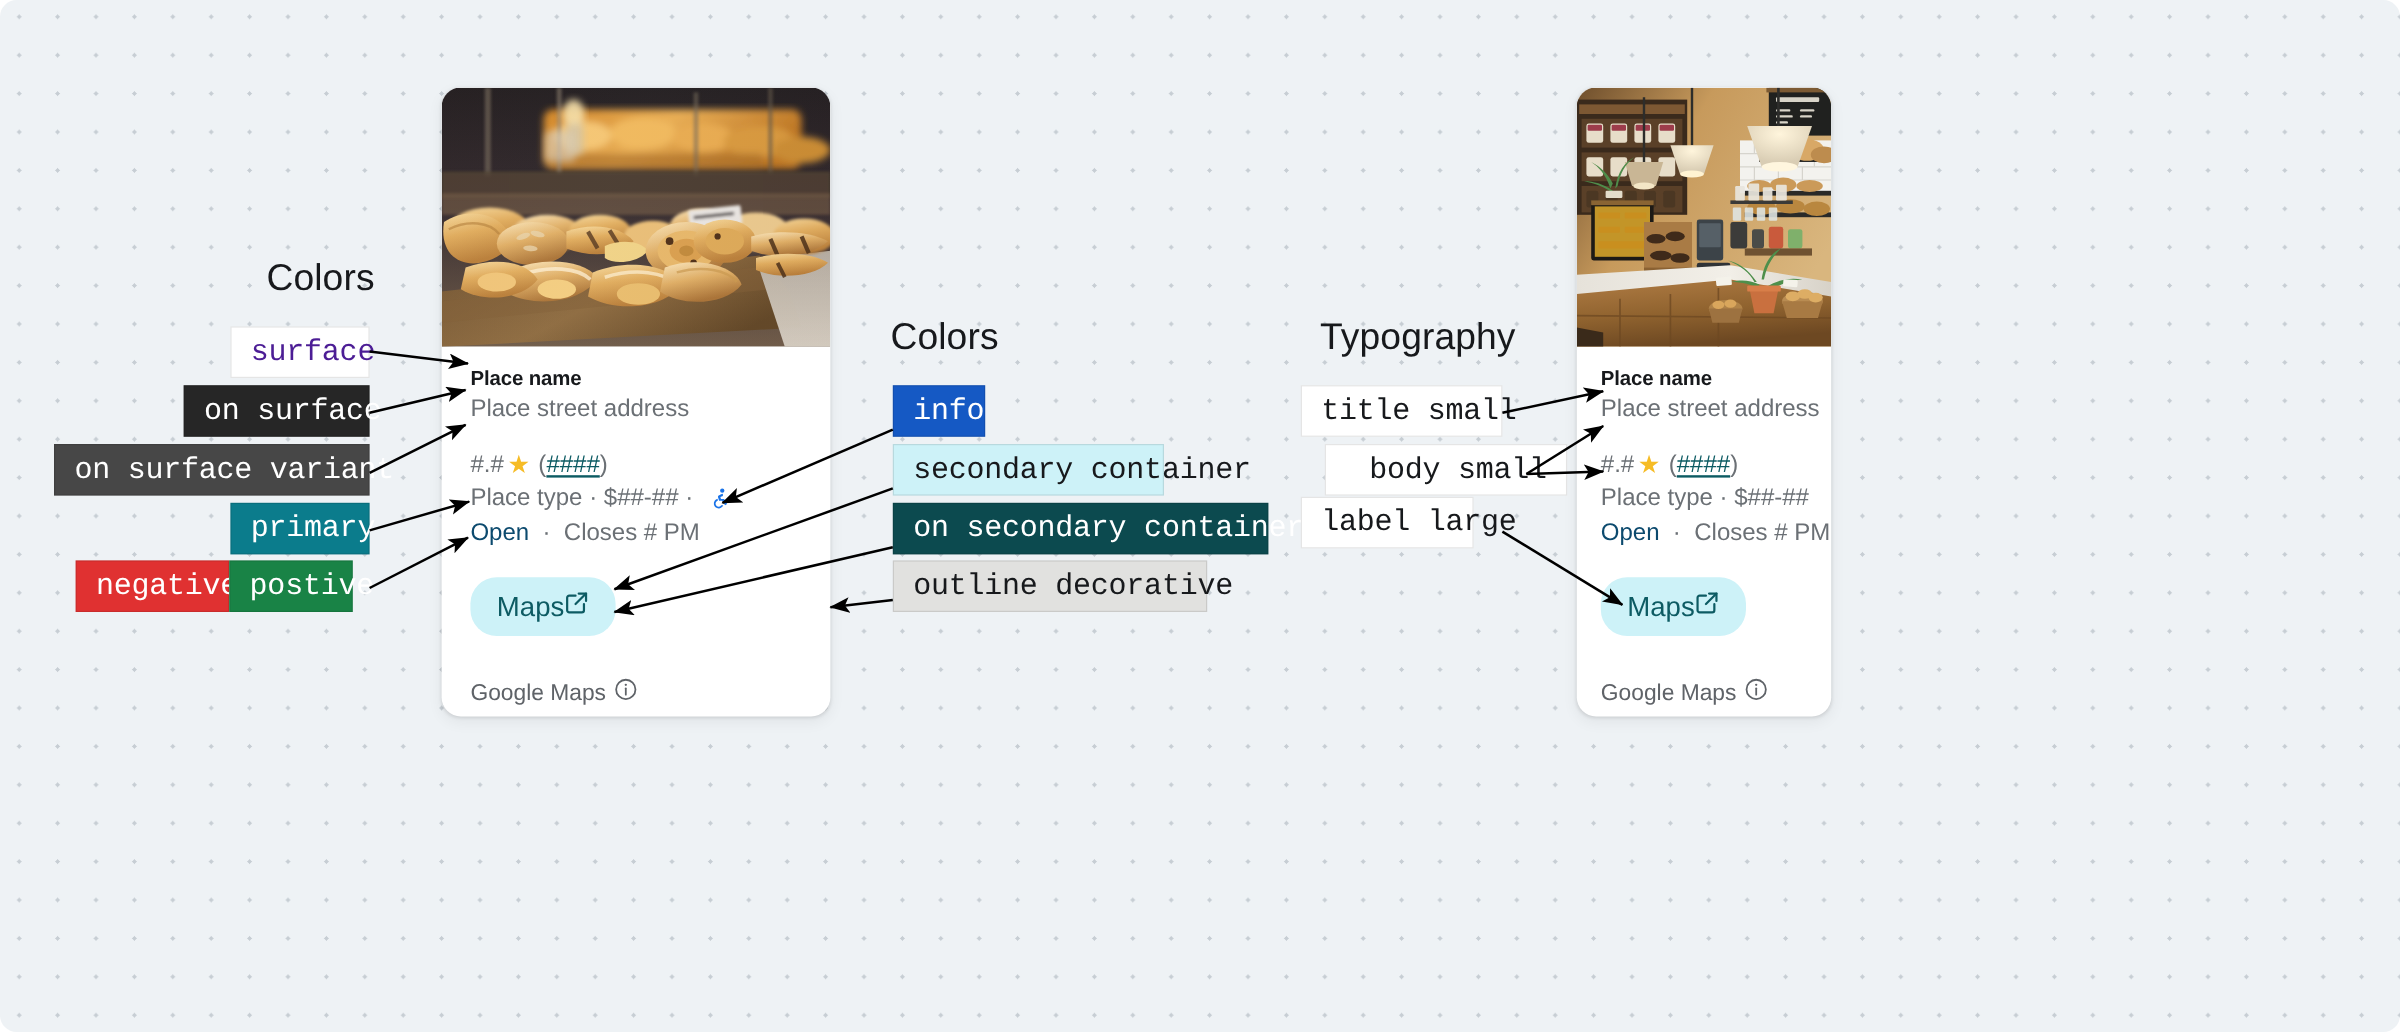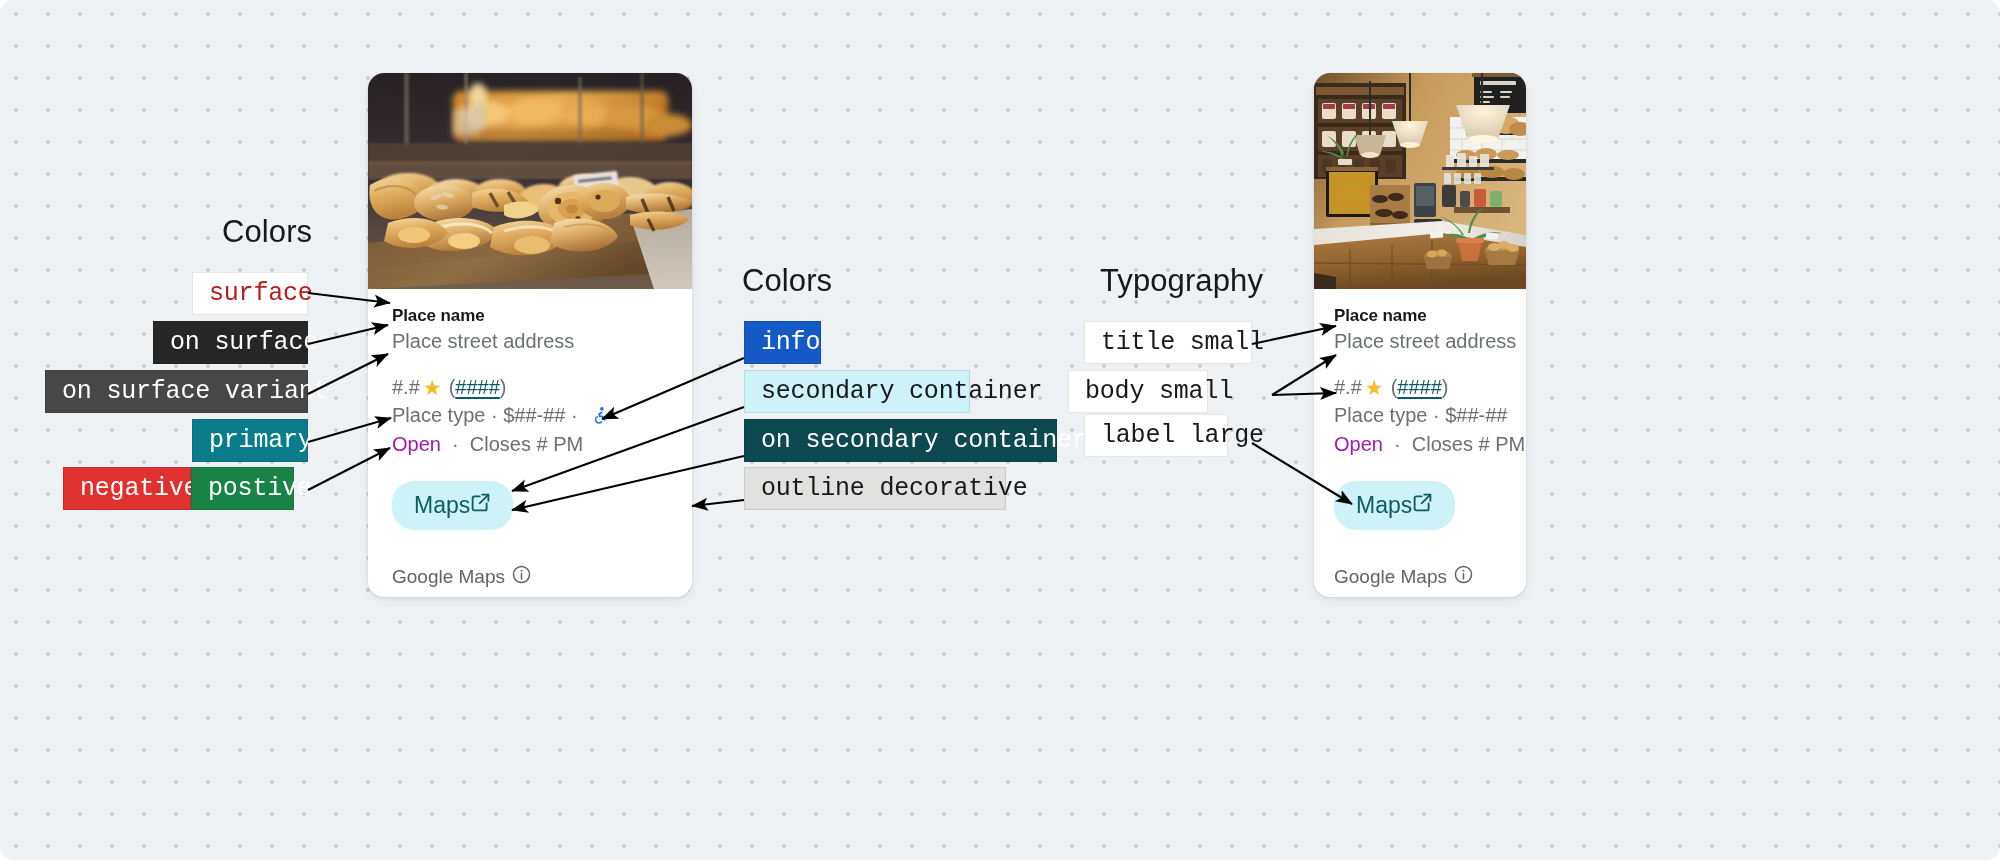--- a/index.html
+++ b/index.html
@@ -98,21 +98,21 @@
     align-items: center;
     line-height: 1.45;
     white-space: nowrap;
   }
   .hours-row {
     font-size: 20px;
     color: #6b7075;
     line-height: 1.45;
     white-space: nowrap;
   }
-  .open-label { color: #a21caf; }
+  .open-label { color: #0c4a6e; }
   .access-icon { margin-left: 8px; display: inline-flex; align-items: center; }
 
   .maps-btn {
     margin-top: 22px;
     display: inline-flex;
     align-items: center;
     background: #cdf2f8;
     color: #0d5b63;
     border: none;
     border-radius: 22px;
@@ -140,21 +140,21 @@
 </style>
 </head>
 <body>
 
 <div id="canvas">
 
   <div class="section-title" style="left:222px; top:214px;">Colors</div>
   <div class="section-title" style="left:742px; top:263px;">Colors</div>
   <div class="section-title" style="left:1100px; top:263px;">Typography</div>
 
-  <div class="chip" style="left:192px; top:272px; width:116px; background:#ffffff; color:#b91c1c;">
+  <div class="chip" style="left:192px; top:272px; width:116px; background:#ffffff; color:#4c1d95;">
     <span>surface</span>
   </div>
   <div class="chip" style="left:153px; top:321px; width:155px; background:#262626; color:#ffffff;">
     <span>on surface</span>
   </div>
   <div class="chip" style="left:45px; top:370px; width:263px; background:#474747; color:#ffffff;">
     <span>on surface variant</span>
   </div>
   <div class="chip" style="left:192px; top:419px; width:116px; background:#0b7c8c; color:#ffffff;">
     <span>primary</span>
@@ -175,21 +175,21 @@
   <div class="chip" style="left:744px; top:419px; width:313px; background:#0c4a4f; color:#ffffff;">
     <span>on secondary container</span>
   </div>
   <div class="chip" style="left:744px; top:467px; width:262px; background:#e1e1df; color:#17191c;">
     <span>outline decorative</span>
   </div>
 
   <div class="chip" style="left:1084px; top:321px; width:168px; background:#ffffff; color:#17191c;">
     <span>title small</span>
   </div>
-  <div class="chip" style="left:1068px; top:370px; width:140px; background:#ffffff; color:#17191c;">
+  <div class="chip" style="left:1104px; top:370px; width:202px; background:#ffffff; color:#17191c;justify-content:flex-end;">
     <span>body small</span>
   </div>
   <div class="chip" style="left:1084px; top:414px; width:144px; background:#ffffff; color:#17191c;">
     <span>label large</span>
   </div>
 
   <div class="place-card" style="left:368px; top:73px; width:324px; height:524px;">
 
     <div class="card-photo">
       <svg width="324" height="216" viewBox="0 0 324 216" preserveAspectRatio="none">

